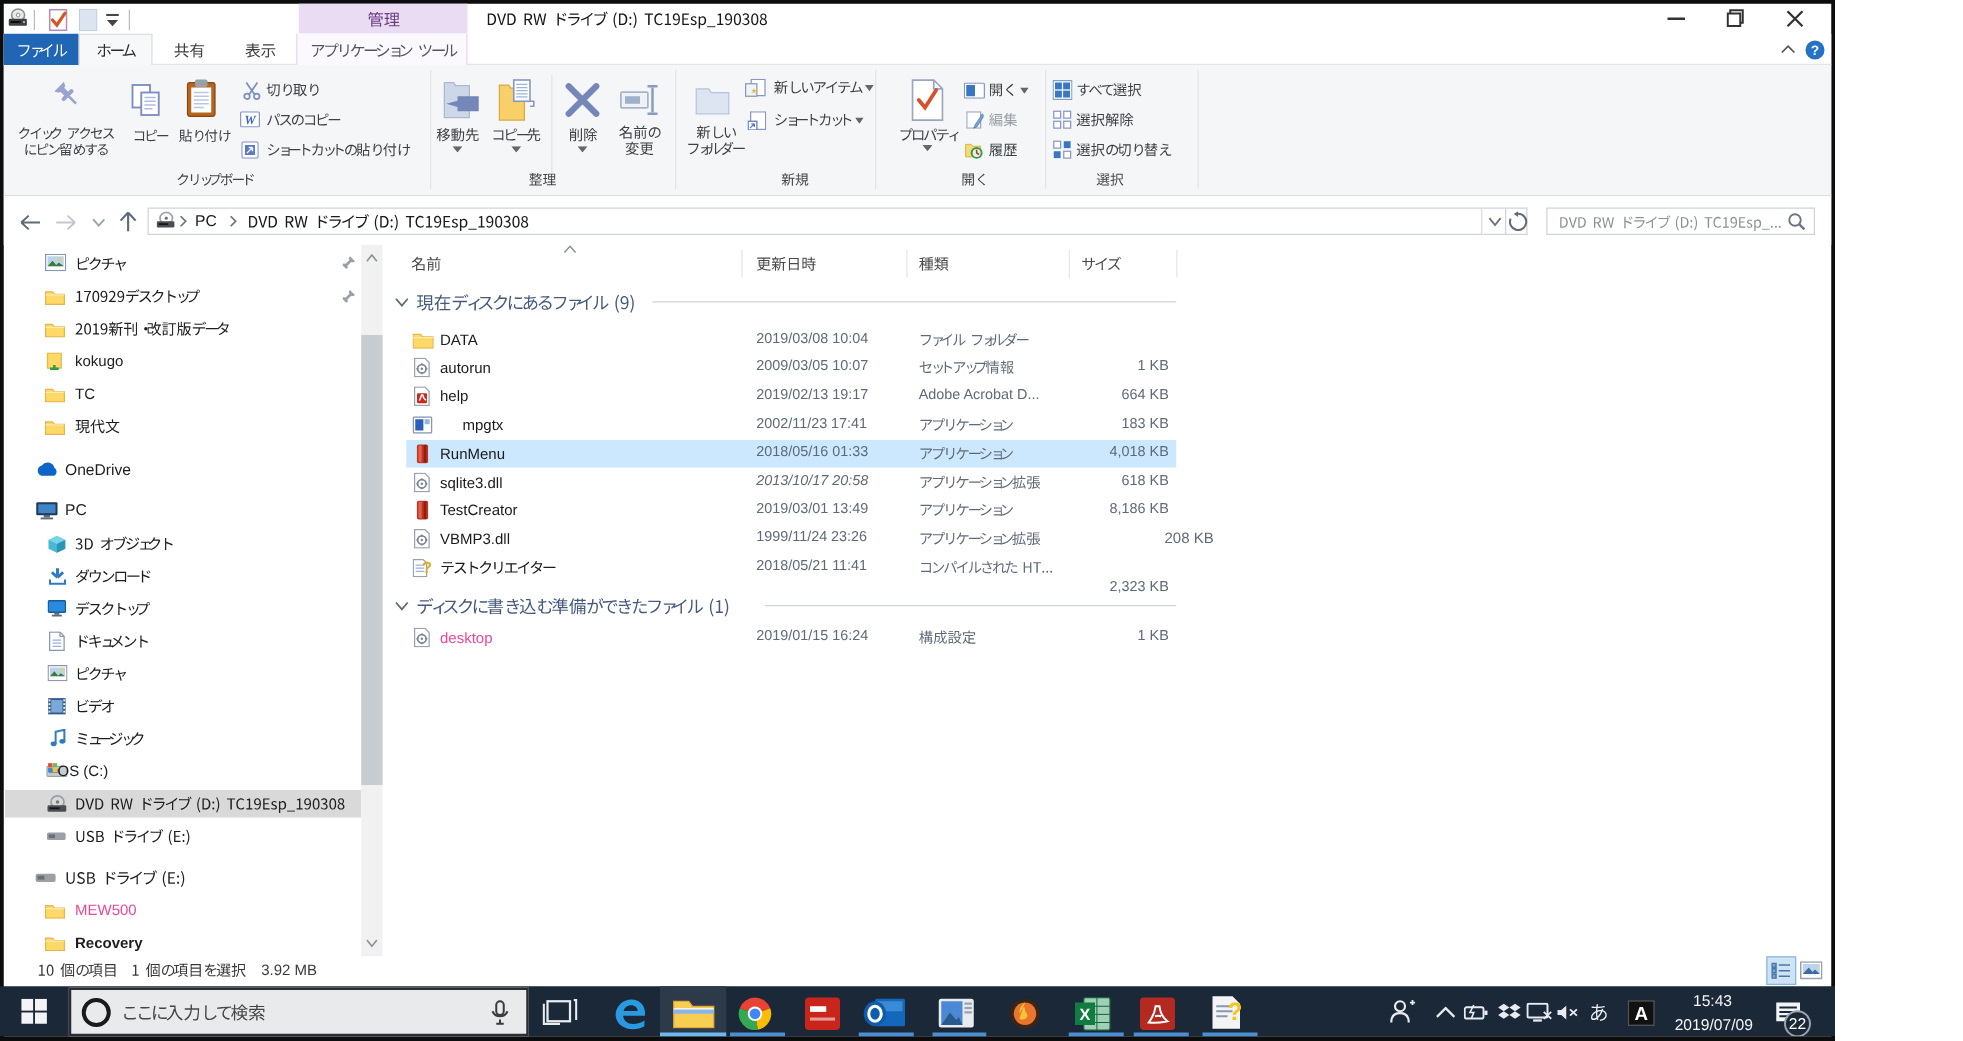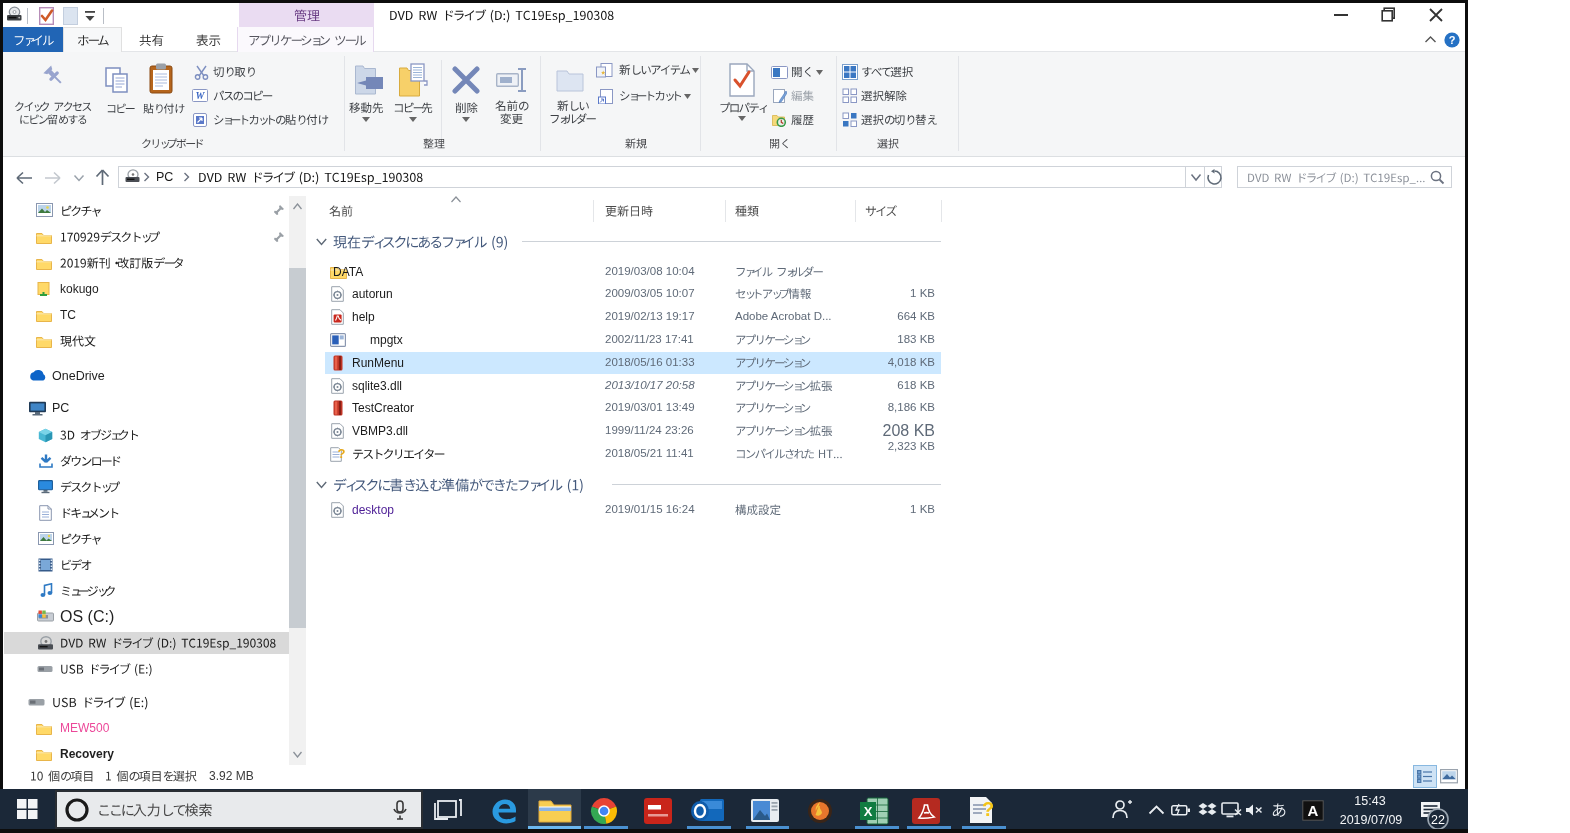--- a/index.html
+++ b/index.html
@@ -898,21 +898,21 @@
     <svg style="position:absolute;left:37px;top:610px" width="17" height="14" viewBox="0 0 17 14">
       <rect x="0.5" y="3" width="16" height="8" rx="1" fill="#c8cdd4" stroke="#9aa0a6"></rect>
       <rect x="2" y="5" width="9" height="3.5" fill="#8a9098"></rect>
       <g>
         <rect x="1.5" y="0.5" width="3.4" height="3.4" fill="#e84a35"></rect>
         <rect x="5.3" y="0.5" width="3.4" height="3.4" fill="#7ab84a"></rect>
         <rect x="1.5" y="4.3" width="3.4" height="3.4" fill="#3a88d8"></rect>
         <rect x="5.3" y="4.3" width="3.4" height="3.4" fill="#f5c23a"></rect>
       </g>
     </svg>
-    <div style="position:absolute;top:611.0px;font-size:16px;line-height:12px;color:#1f1f1f;white-space:nowrap;left:60.0px;text-align:center;">OS (C:)</div>
+    <div style="position:absolute;top:611.0px;font-size:12px;line-height:12px;color:#1f1f1f;white-space:nowrap;left:46px;text-align:center;">OS (C:)</div>
     <div style="position:absolute;left:4px;top:632px;width:285px;height:22px;background:#d9d9d9;"></div>
     <svg style="position:absolute;left:37px;top:636px" width="17" height="15" viewBox="0 0 17 15">
       <ellipse cx="9" cy="5.5" rx="5.2" ry="4.8" fill="none" stroke="#9aa0a6" stroke-width="1.4"></ellipse>
       <circle cx="9" cy="5.5" r="1.4" fill="#777"></circle>
       <rect x="1" y="8.2" width="15" height="5.2" rx="1" fill="#4a4e54"></rect>
       <rect x="2.6" y="9.9" width="8" height="1.5" fill="#141414"></rect>
     </svg>
     <svg style="position:absolute;left:60.0px;top:637.0px;overflow:visible" width="216.2" height="12" viewBox="0 -88 1802 100" fill="#1f1f1f">
       <use href="#g2" x="0"></use>
       <use href="#g3" x="69"></use>
@@ -1040,21 +1040,21 @@
       <use href="#g10" x="1129"></use>
       <use href="#g16" x="1163"></use>
       <use href="#g12" x="1218"></use>
     </svg>
     <div style="position:absolute;left:522px;top:241px;width:419px;height:1px;background:#cdd2d8;"></div>
     <div style="position:absolute;left:325px;top:351.5px;width:616px;height:22.6px;background:#cce8ff;"></div>
     <svg style="position:absolute;left:330px;top:264.5px" width="17" height="14" viewBox="0 0 17 14">
       <path d="M0.5 2.5 L6.5 2.5 L8 4.5 L16.5 4.5 L16.5 13.5 L0.5 13.5 Z" fill="#ffd968" stroke="#e8b54a" stroke-width="1"></path>
       <path d="M0.5 5 L16.5 5" stroke="#fae9b5" stroke-width="1"></path>
     </svg>
-    <div style="position:absolute;top:265.5px;font-size:12px;line-height:12px;color:#1b1b1b;white-space:nowrap;left:333px;">DATA</div>
+    <div style="position:absolute;top:265.5px;font-size:12px;line-height:12px;color:#1b1b1b;white-space:nowrap;left:352.0px;">DATA</div>
     <div style="position:absolute;top:265.8px;font-size:11.5px;line-height:11.5px;color:#5f6a78;white-space:nowrap;left:605.0px;">2019/03/08 10:04</div>
     <svg style="position:absolute;left:735.0px;top:265.8px;overflow:visible" width="86.2" height="11.5" viewBox="0 -88 750 100" fill="#5f6a78">
       <use href="#g24" x="0"></use>
       <use href="#g25" x="85"></use>
       <use href="#g8" x="147"></use>
       <use href="#g26" x="232"></use>
       <use href="#g24" x="357"></use>
       <use href="#g82" x="442"></use>
       <use href="#g26" x="504"></use>
       <use href="#g83" x="589"></use>
@@ -1191,21 +1191,21 @@
       <use href="#g35" x="85"></use>
       <use href="#g36" x="170"></use>
       <use href="#g37" x="255"></use>
       <use href="#g28" x="340"></use>
       <use href="#g38" x="416"></use>
       <use href="#g39" x="501"></use>
       <use href="#g40" x="563"></use>
       <use href="#g133" x="648"></use>
       <use href="#g134" x="748"></use>
     </svg>
-    <div style="position:absolute;top:425.2px;font-size:16px;line-height:11.5px;color:#5f6a78;white-space:nowrap;right:635.0px;margin-left:28px;">208 KB</div>
+    <div style="position:absolute;top:425.2px;font-size:12px;line-height:11.5px;color:#5f6a78;white-space:nowrap;right:599px;margin-left:28px;">208 KB</div>
     <svg style="position:absolute;left:330px;top:446px" width="16" height="16" viewBox="0 0 16 16">
       <path d="M0.7 1.7 L8.5 1.7 L11.3 4.5 L11.3 15.3 L0.7 15.3 Z" fill="#fff" stroke="#9aa3ad"></path>
       <g stroke="#9ab0d8" stroke-width="1">
         <line x1="2.5" y1="6" x2="9.5" y2="6"></line>
         <line x1="2.5" y1="8.5" x2="9.5" y2="8.5"></line>
         <line x1="2.5" y1="11" x2="9.5" y2="11"></line>
       </g>
       <text x="11.5" y="12" font-family="Liberation Sans" font-size="13" font-weight="bold" fill="#e8a818" text-anchor="middle">?</text>
     </svg>
     <svg style="position:absolute;left:352.0px;top:448.0px;overflow:visible" width="90.7" height="12" viewBox="0 -88 756 100" fill="#1b1b1b">
@@ -1228,21 +1228,21 @@
       <use href="#g26" x="340"></use>
       <use href="#g136" x="425"></use>
       <use href="#g137" x="510"></use>
       <use href="#g138" x="595"></use>
       <use href="#g139" x="720"></use>
       <use href="#g13" x="793"></use>
       <use href="#g96" x="853"></use>
       <use href="#g96" x="880"></use>
       <use href="#g96" x="908"></use>
     </svg>
-    <div style="position:absolute;top:441px;font-size:11.5px;line-height:11.5px;color:#5f6a78;white-space:nowrap;right:635.0px;text-align:center;">2,323 KB</div>
+    <div style="position:absolute;top:465px;font-size:11.5px;line-height:11.5px;color:#5f6a78;white-space:nowrap;right:635.0px;text-align:center;">2,323 KB</div>
     <svg style="position:absolute;left:316px;top:480px" width="11" height="9" viewBox="0 0 11 9">
       <path d="M0.8 2 L5.5 7.5 L10.2 2" fill="none" stroke="#5f6a77" stroke-width="1.4"></path>
     </svg>
     <svg style="position:absolute;left:333.0px;top:478.0px;overflow:visible" width="250.9" height="14" viewBox="0 -88 1792 100" fill="#44597c">
       <use href="#g101" x="0"></use>
       <use href="#g86" x="85"></use>
       <use href="#g53" x="147"></use>
       <use href="#g42" x="232"></use>
       <use href="#g54" x="317"></use>
       <use href="#g140" x="402"></use>
@@ -1268,21 +1268,21 @@
       <path d="M0.7 0.7 L9 0.7 L12.3 4 L12.3 15.3 L0.7 15.3 Z" fill="#fff" stroke="#9aa3ad"></path>
       <circle cx="6.5" cy="9" r="3.4" fill="none" stroke="#7a8694" stroke-width="1.4"></circle>
       <circle cx="6.5" cy="9" r="1" fill="#7a8694"></circle>
       <g stroke="#7a8694" stroke-width="1.1">
         <line x1="6.5" y1="4.6" x2="6.5" y2="6"></line>
         <line x1="6.5" y1="12" x2="6.5" y2="13.4"></line>
         <line x1="2.1" y1="9" x2="3.5" y2="9"></line>
         <line x1="9.5" y1="9" x2="10.9" y2="9"></line>
       </g>
     </svg>
-    <div style="position:absolute;top:503.5px;font-size:12px;line-height:12px;color:#4c1d95;white-space:nowrap;left:352.0px;text-align:center;">desktop</div>
+    <div style="position:absolute;top:503.5px;font-size:12px;line-height:12px;color:#ec4899;white-space:nowrap;left:352.0px;text-align:center;">desktop</div>
     <div style="position:absolute;top:503.8px;font-size:11.5px;line-height:11.5px;color:#5f6a78;white-space:nowrap;left:605.0px;">2019/01/15 16:24</div>
     <svg style="position:absolute;left:735.0px;top:503.8px;overflow:visible" width="46.0" height="11.5" viewBox="0 -88 400 100" fill="#5f6a78">
       <use href="#g148" x="0"></use>
       <use href="#g149" x="100"></use>
       <use href="#g150" x="200"></use>
       <use href="#g151" x="300"></use>
     </svg>
     <div style="position:absolute;top:503.8px;font-size:11.5px;line-height:11.5px;color:#5f6a78;white-space:nowrap;right:635.0px;">1 KB</div>
     <svg style="position:absolute;left:30.0px;top:770.0px;overflow:visible" width="64.3" height="12" viewBox="0 -88 536 100" fill="#3a3a3a">
       <use href="#g15" x="0"></use>

